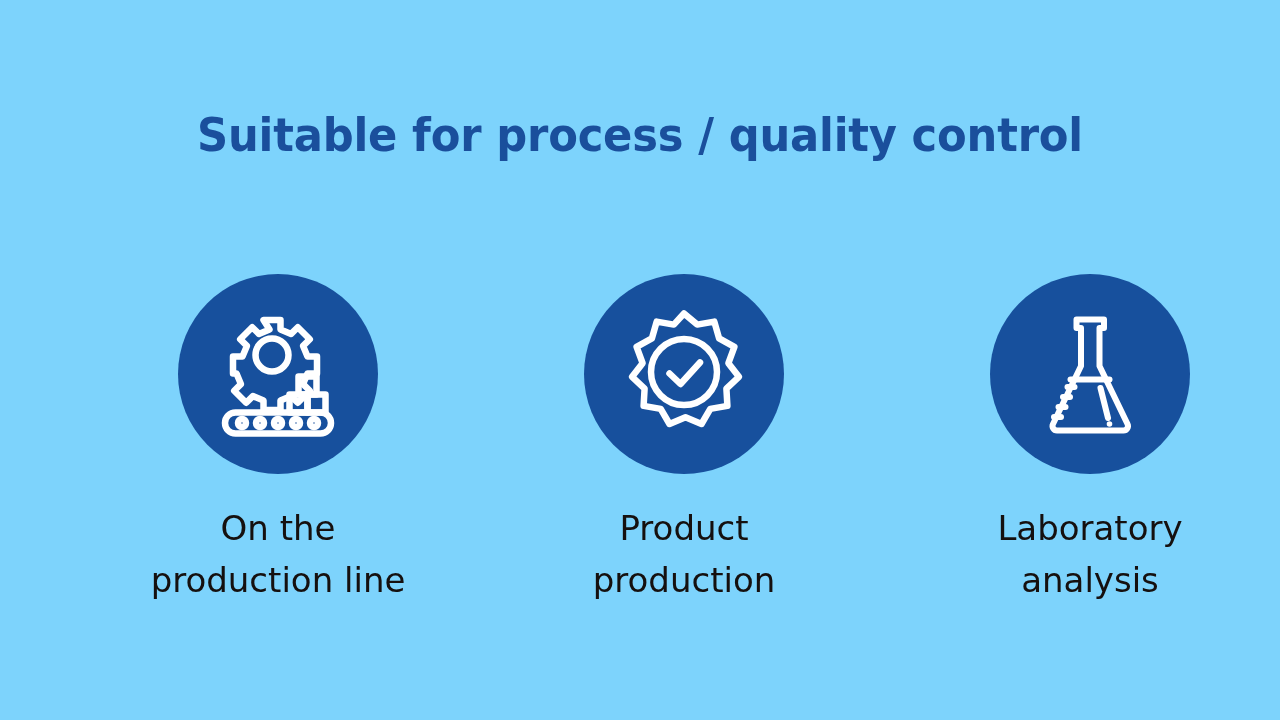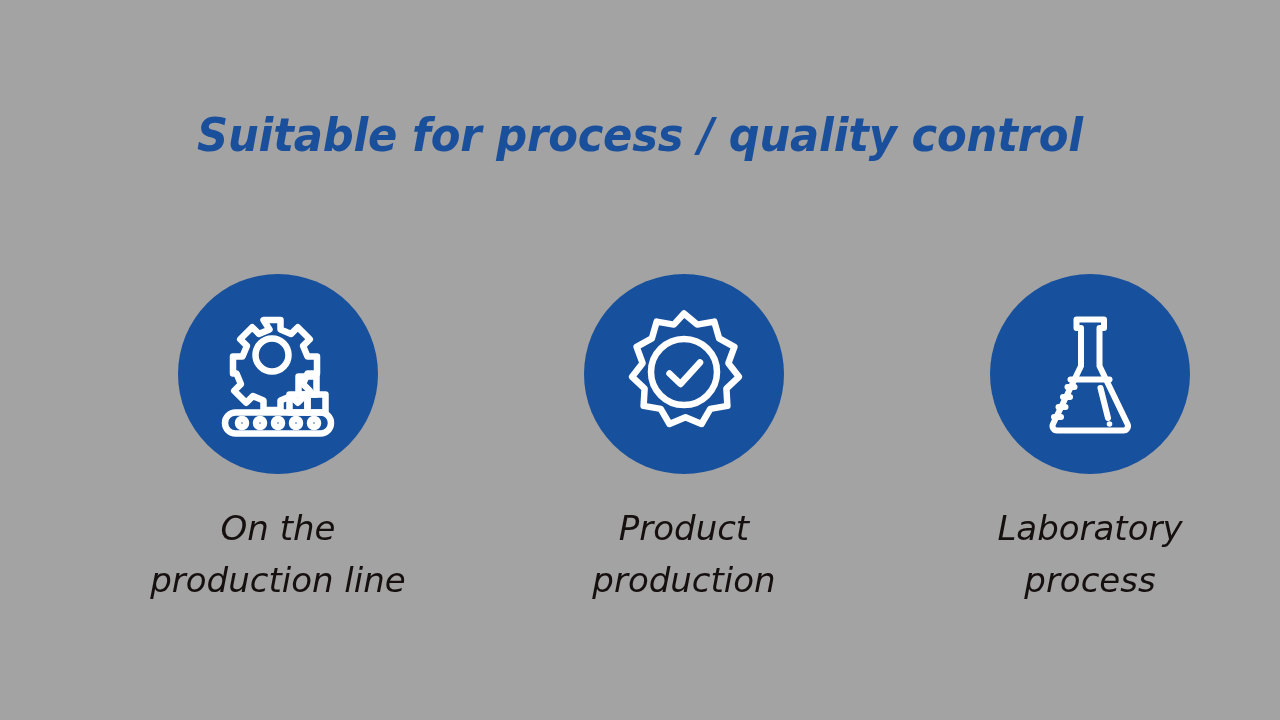--- a/index.html
+++ b/index.html
@@ -11,22 +11,21 @@
     width: 1280px;
     height: 720px;
     background: #ffffff;
     font-family: "DejaVu Sans", sans-serif;
     overflow: hidden;
   }
   .slide {
     position: relative;
     width: 1280px;
     height: 720px;
-    background: #a3a3a3;
-    font-style: italic;
+    background: #7dd3fc;
   }
   .slide-title {
     position: absolute;
     top: 108px;
     left: 0;
     width: 1280px;
     text-align: center;
     font-family: "DejaVu Sans", sans-serif;
     font-weight: 700;
     font-size: 46px;
@@ -138,17 +137,17 @@
             <path d="M43 93 h7"></path>
             <path d="M38.5 103 h7"></path>
             <path d="M34 113 h7"></path>
 
             <path d="M80.5 84 l7.5 30"></path>
             <circle cx="89.5" cy="120" r="1.8" fill="#ffffff" stroke-width="2"></circle>
           </svg>
         </span>
       </div>
       <div class="card-label">Laboratory
-process</div>
+analysis</div>
     </div>
 
   </div>
 </div>
 
 </body></html>

